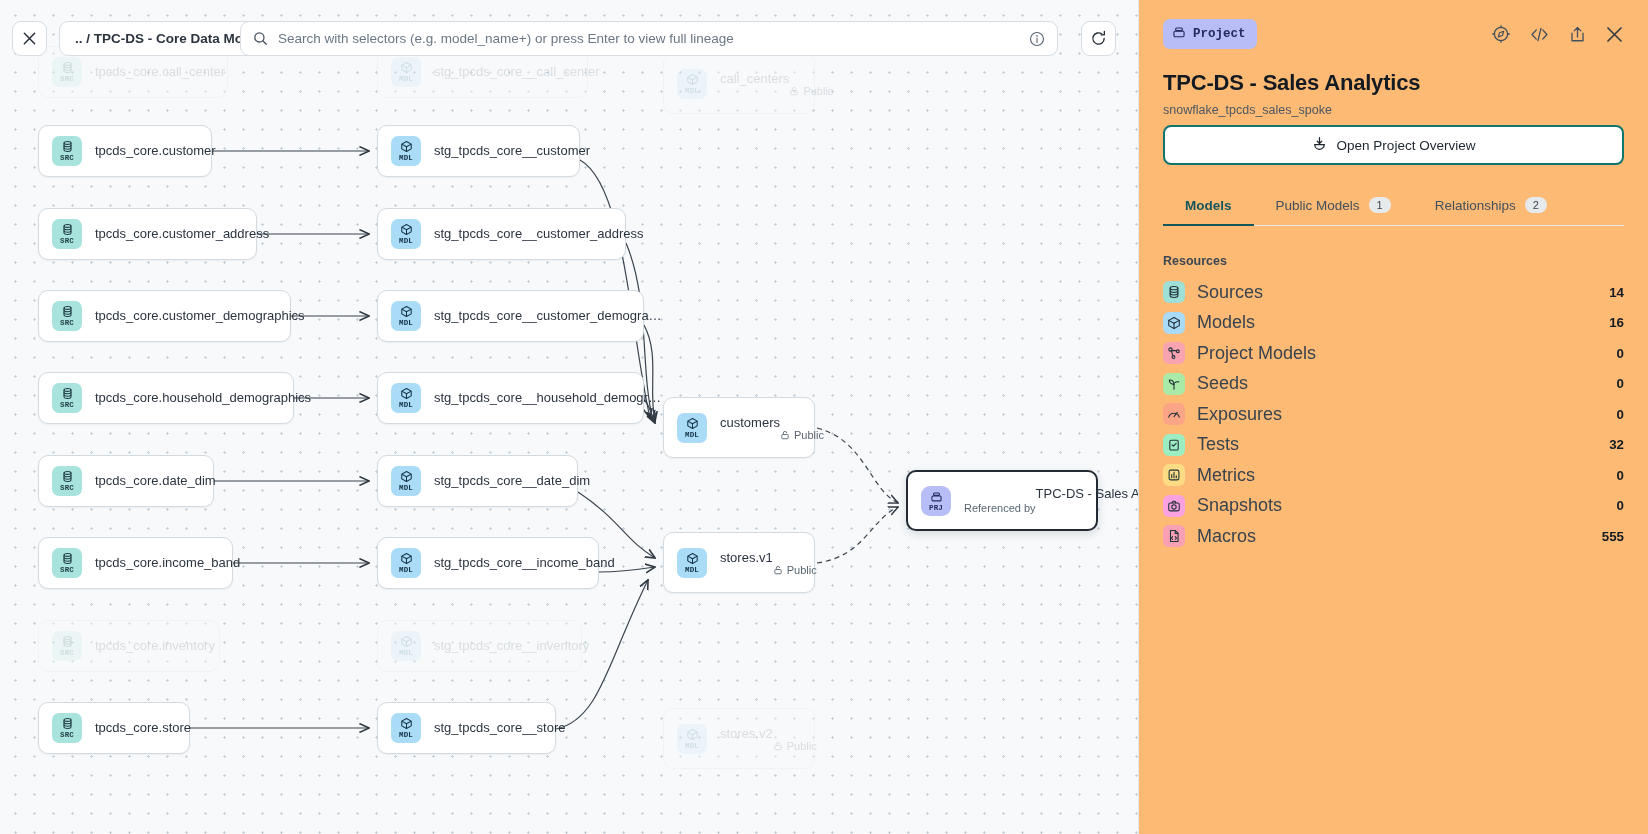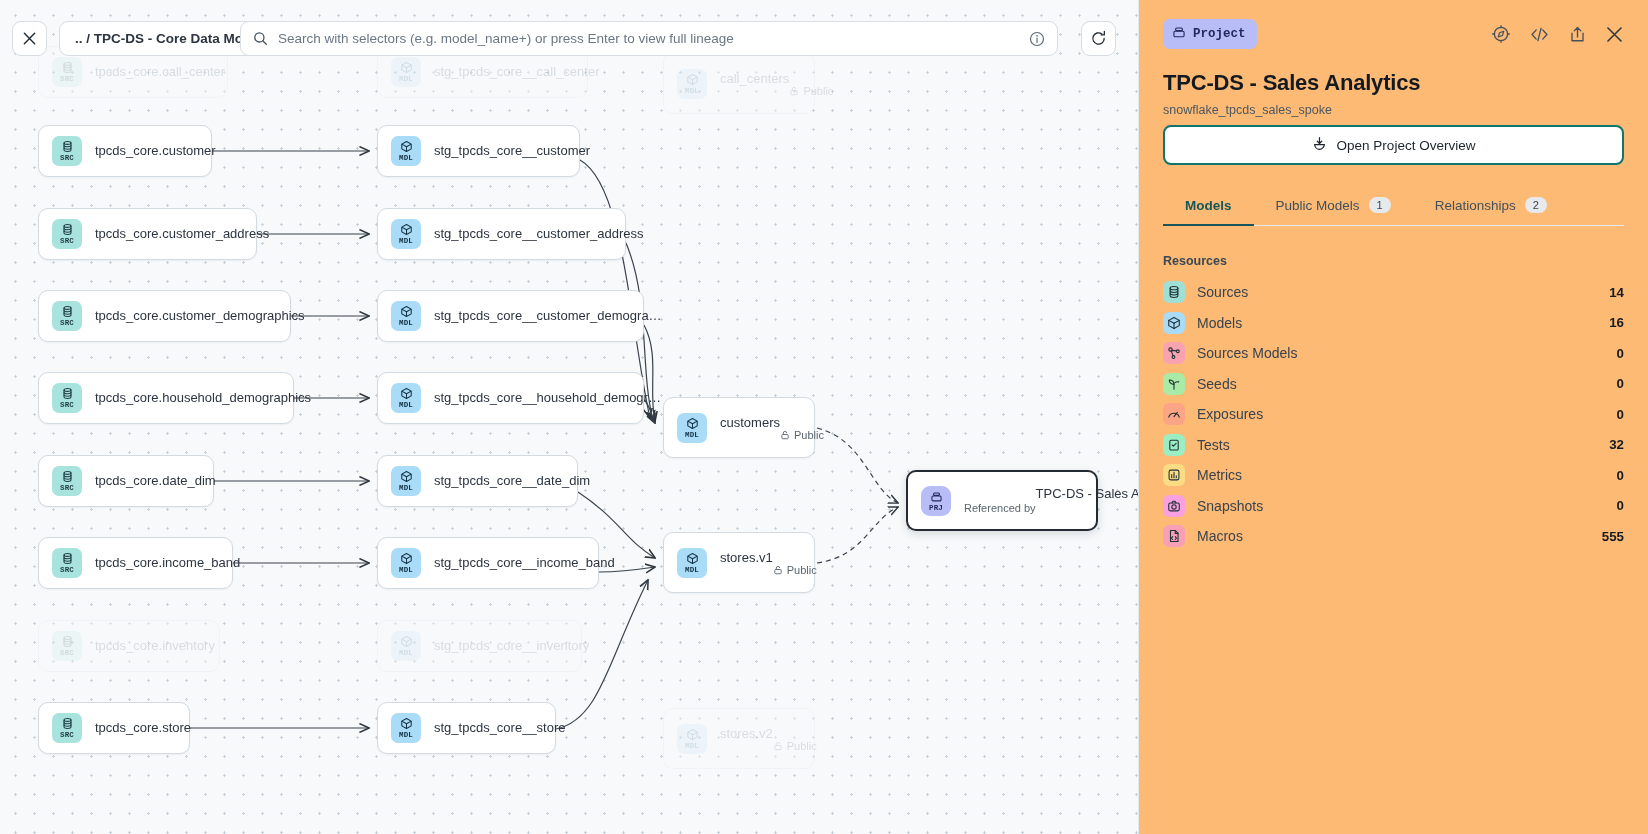--- a/index.html
+++ b/index.html
@@ -171,21 +171,21 @@
   .res-list { margin-top: 9px; }
   .res-row {
     display: flex; align-items: center;
     height: 30.5px; cursor: pointer;
   }
   .res-ico {
     width: 22px; height: 22px; border-radius: 6px; flex: 0 0 auto;
     display: flex; align-items: center; justify-content: center;
     margin-right: 12px;
   }
-  .res-name { flex: 1 1 auto; font-size: 14px; color: #38434e; }
+  .res-name { flex: 1 1 auto; font-size: 18px; color: #38434e; }
   .res-count { flex: 0 0 auto; font-size: 13.3px; color: #141a21; font-weight: 600; }
 </style>
 </head>
 <body>
 
 <div class="app">
 
   <div class="canvas-pane">
     <div class="dotgrid"></div>
 
@@ -765,21 +765,21 @@
           <span class="res-ico" style="background:#f9a3b0">
             <svg width="14" height="14" viewBox="0 0 16 16">
               <g fill="none" stroke="#203039" stroke-width="1.25" stroke-linecap="round" stroke-linejoin="round">
                 <circle cx="4" cy="4" r="1.9"></circle>
                 <circle cx="12.4" cy="6" r="1.6"></circle>
                 <circle cx="7.4" cy="12.6" r="1.6"></circle>
                 <path d="M5.6 5 L11 5.6 M5 5.8 L6.8 11"></path>
               </g>
             </svg>
           </span>
-          <span class="res-name">Sources Models</span>
+          <span class="res-name">Project Models</span>
           <span class="res-count">0</span>
         </div>
         <div class="res-row">
           <span class="res-ico" style="background:#a9eba6">
             <svg width="14" height="14" viewBox="0 0 16 16">
               <g fill="none" stroke="#203039" stroke-width="1.25" stroke-linecap="round" stroke-linejoin="round">
                 <path d="M8 14 L8 7.6"></path>
                 <path d="M8 8.4 C4.6 8.4 2.6 6.4 2.6 3.4 C6 3.4 8 5.4 8 8.4 Z"></path>
                 <path d="M9.2 6.2 C11.2 5.2 13.4 5.6 13.4 5.6"></path>
               </g>

